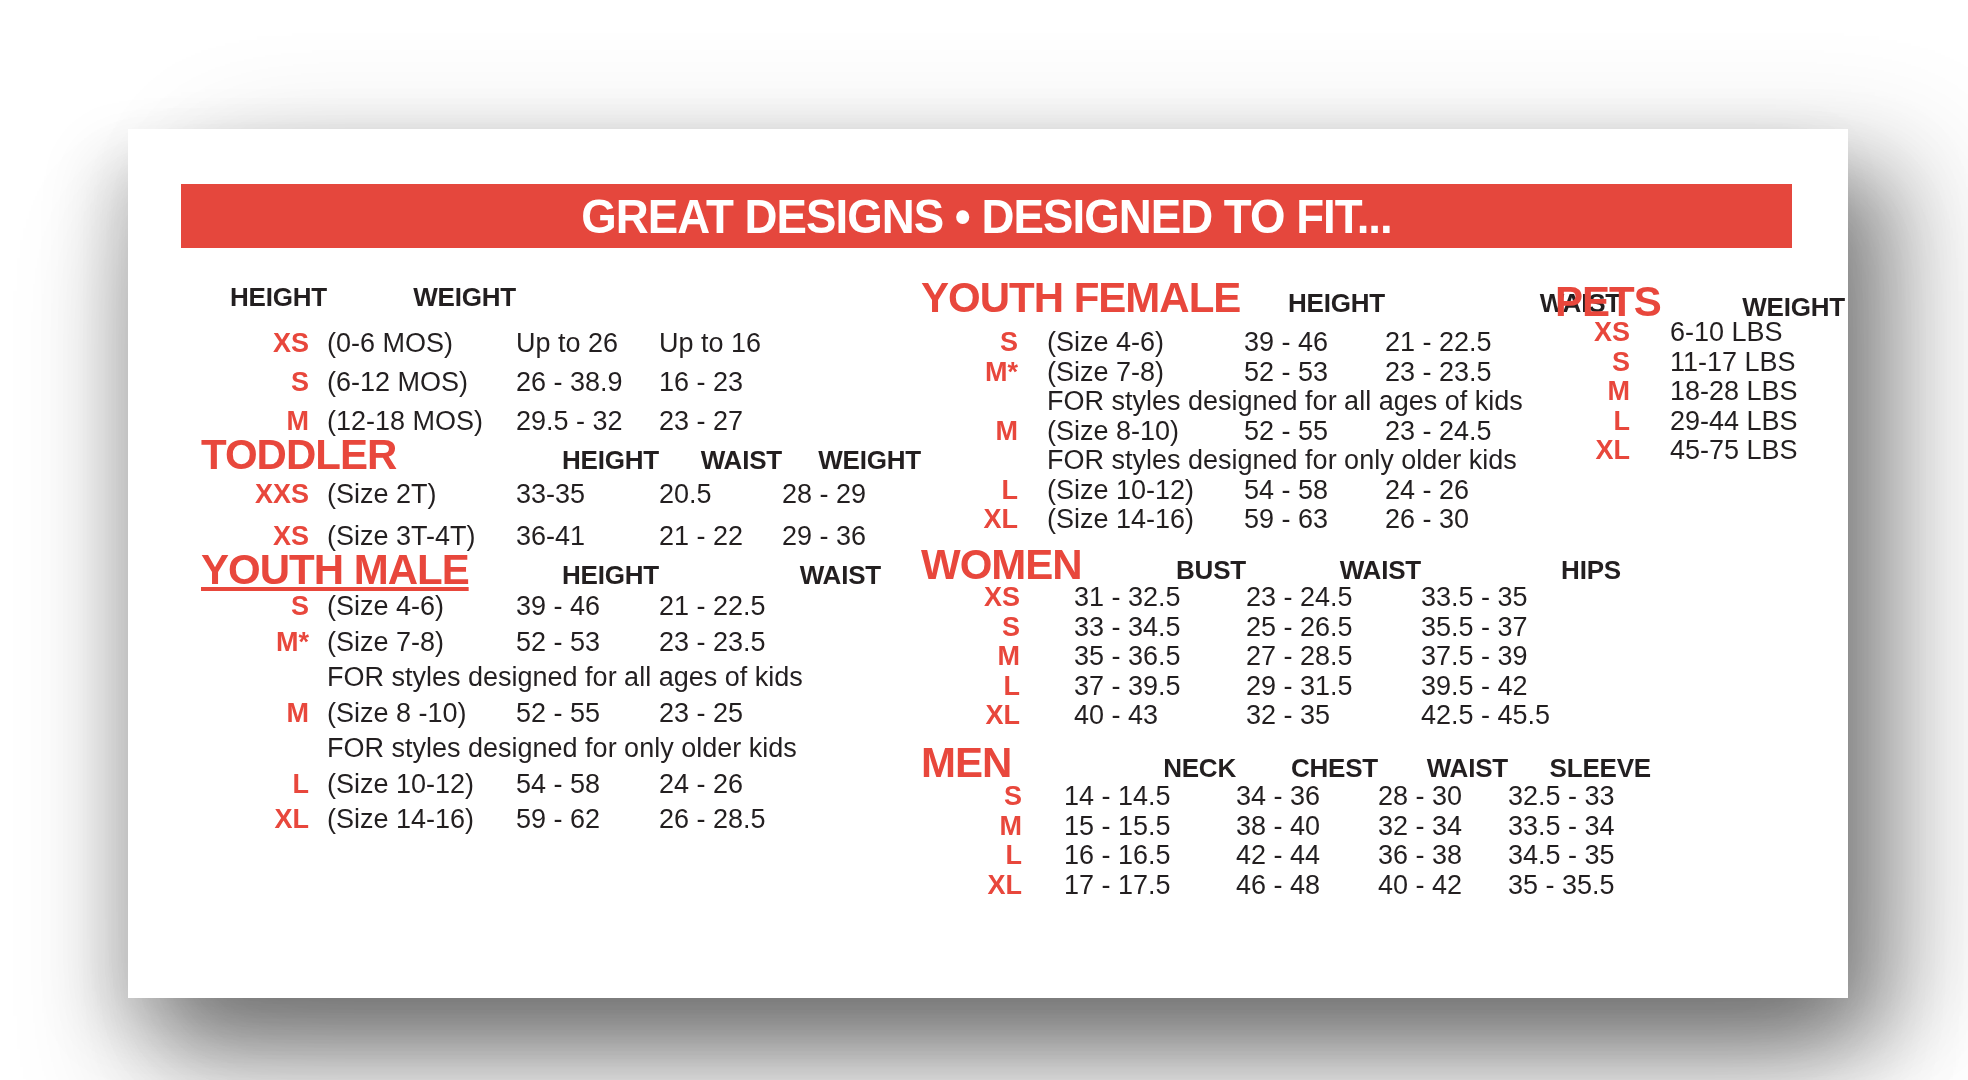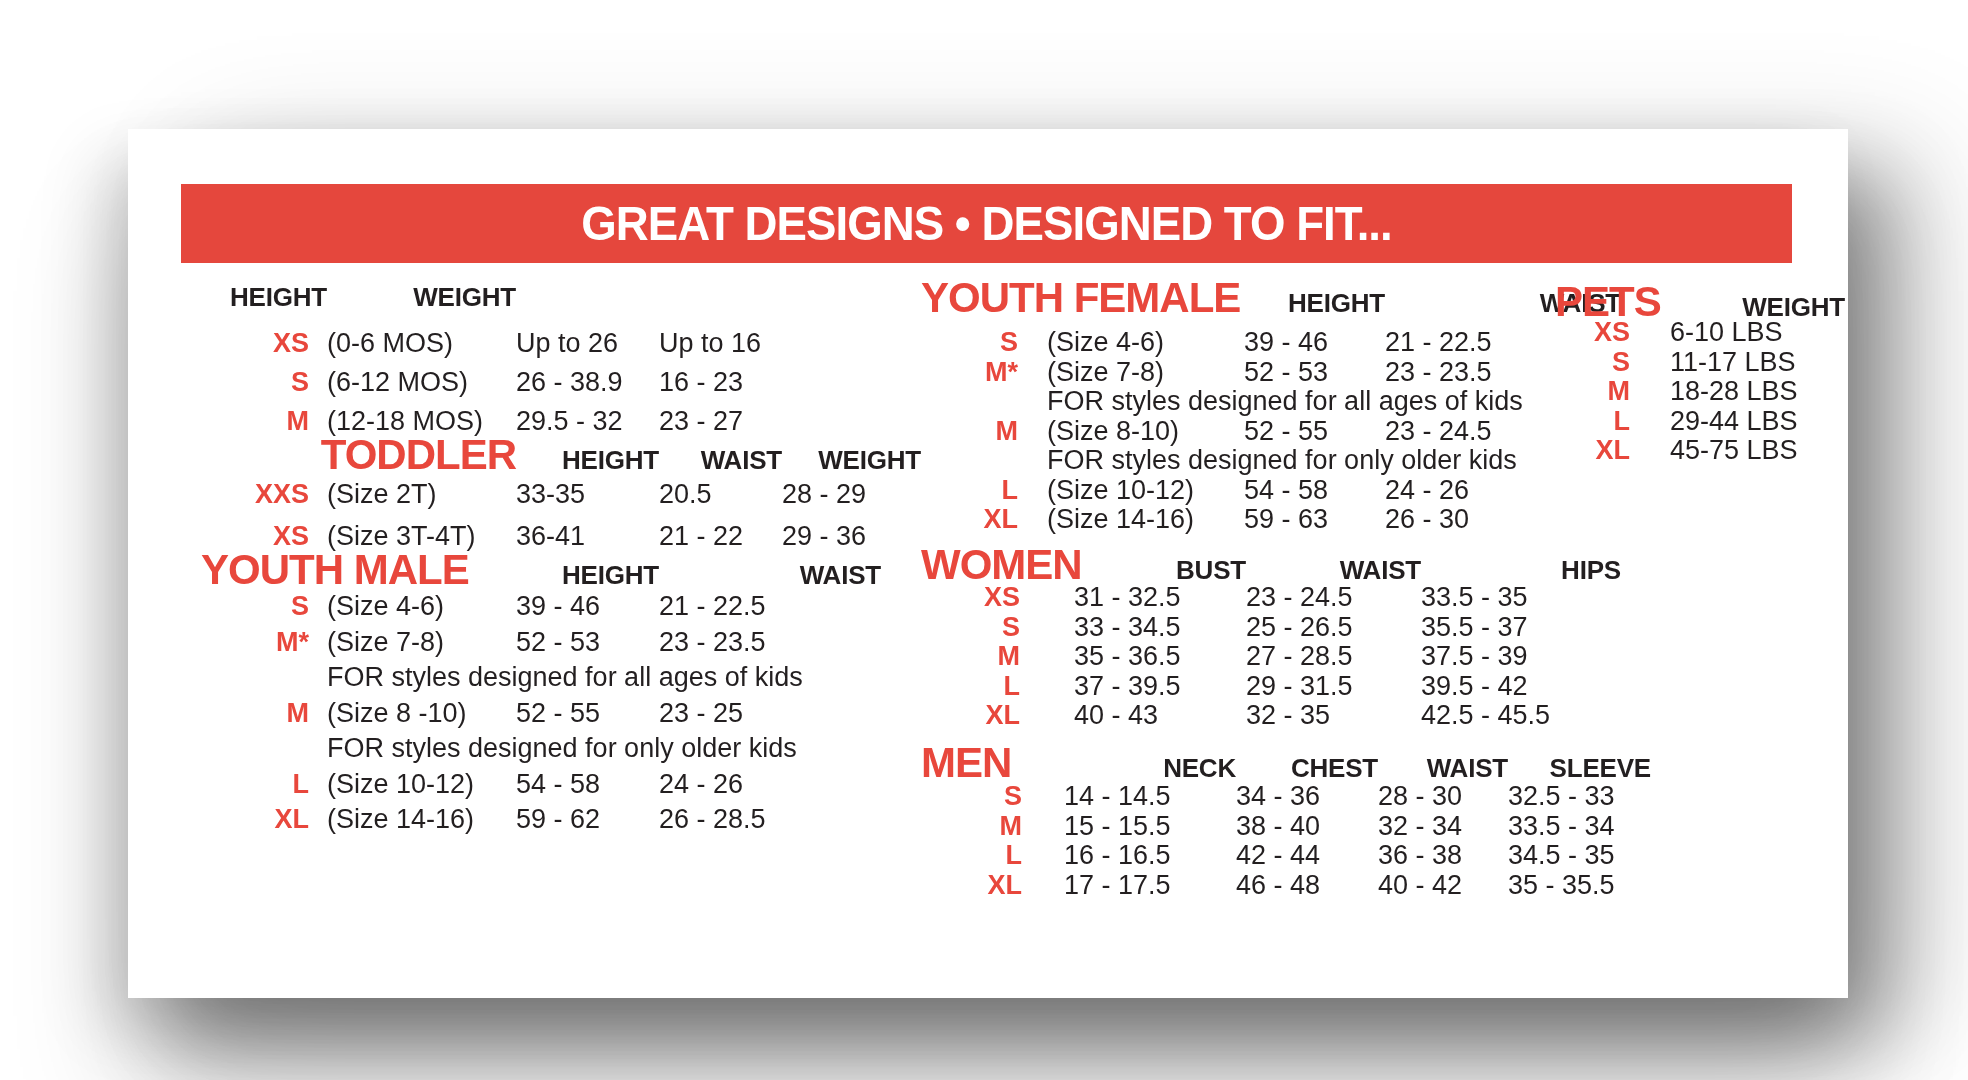--- a/index.html
+++ b/index.html
@@ -19,21 +19,21 @@
     background:#ffffff;
     box-shadow:
       40px 45px 75px rgba(0,0,0,0.30),
       80px 25px 120px rgba(0,0,0,0.16),
       -28px 28px 60px rgba(0,0,0,0.13),
       0 90px 110px rgba(0,0,0,0.18);
   }
   .banner {
     position:absolute;
     left:53px; top:55px;
-    width:1611px; height:79px;
+    width:1611px; height:64px;
     background:var(--banner-bg,#e5473d);
     display:flex; align-items:center; justify-content:center;
   }
   .banner-title {
     color:#ffffff;
     font-weight:bold;
     font-size:48px;
     letter-spacing:-1px;
     transform:scaleX(0.95);
     white-space:nowrap;
@@ -115,21 +115,21 @@
       </div>
       <div class="g row">
         <div class="size">M</div>
         <div class="label">(12-18 MOS)</div>
         <div class="val">29.5 - 32</div>
         <div class="val">23 - 27</div>
       </div>
     </section>
   <section class="section" id="sec-toddler">
       <div class="g sec-head">
-        <div class="sec-title" style="grid-column: 1 / 3; text-align: right;">TODDLER</div>
+        <div class="sec-title" style="grid-column: 1 / 3;">TODDLER</div>
         <div class="hdr">HEIGHT</div>
         <div class="hdr">WAIST</div>
         <div class="hdr">WEIGHT</div>
       </div>
       <div class="g row">
         <div class="size">XXS</div>
         <div class="label">(Size 2T)</div>
         <div class="val">33-35</div>
         <div class="val">20.5</div>
         <div class="val">28 - 29</div>
@@ -137,21 +137,21 @@
       <div class="g row">
         <div class="size">XS</div>
         <div class="label">(Size 3T-4T)</div>
         <div class="val">36-41</div>
         <div class="val">21 - 22</div>
         <div class="val">29 - 36</div>
       </div>
     </section>
   <section class="section" id="sec-youth-male">
       <div class="g sec-head">
-        <div class="sec-title" style="grid-column: 1 / 3;">YOUTH MALE</div>
+        <div class="sec-title" style="grid-column: 1 / 3; text-decoration: underline;">YOUTH MALE</div>
         <div class="hdr">HEIGHT</div>
         <div class="hdr">WAIST</div>
       </div>
       <div class="g row">
         <div class="size">S</div>
         <div class="label">(Size 4-6)</div>
         <div class="val">39 - 46</div>
         <div class="val">21 - 22.5</div>
       </div>
       <div class="g row">

